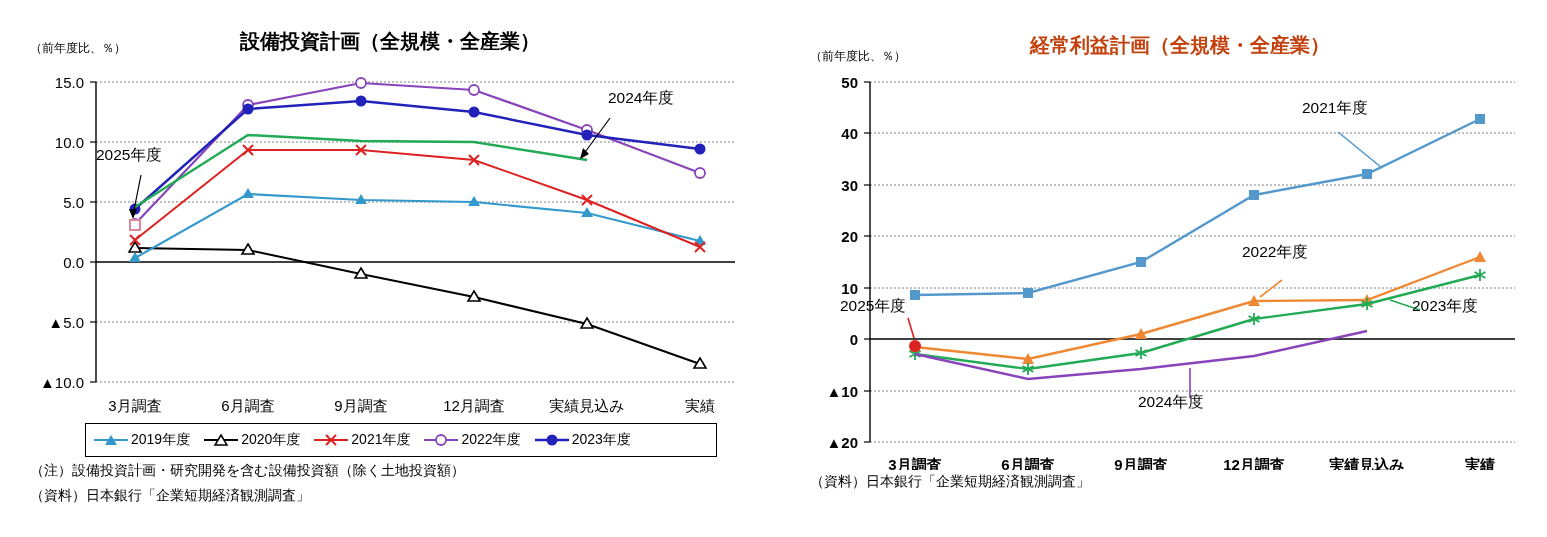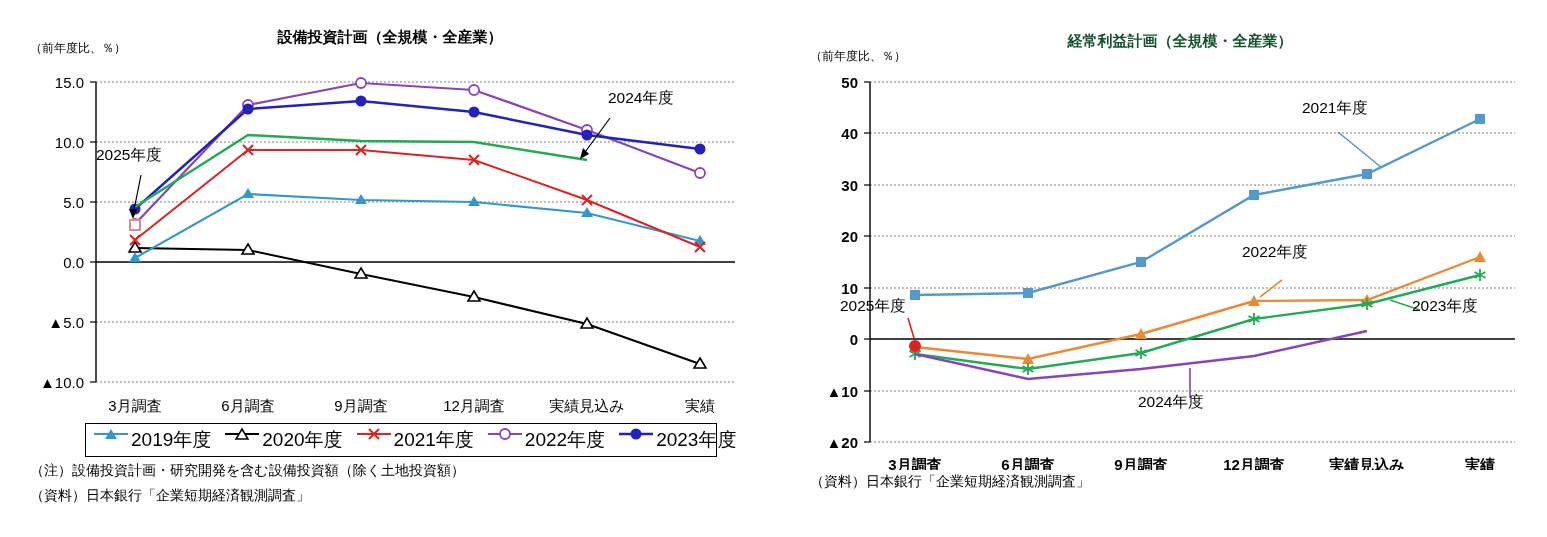--- a/index.html
+++ b/index.html
@@ -1,29 +1,29 @@
 <!DOCTYPE html>
 <html><head>
 <meta charset="utf-8">
 <style>
   html,body{margin:0;padding:0;background:#ffffff;}
   body{width:1547px;height:537px;font-family:"Liberation Sans",sans-serif;color:#000;overflow:hidden;}
   .wrap{position:relative;width:1547px;height:537px;}
   .panel{position:absolute;top:0;height:537px;}
   .panel-left{left:0;width:790px;}
   .panel-right{left:790px;width:757px;}
-  .title{position:absolute;text-align:center;font-size:15px;font-weight:bold;letter-spacing:0px;}
+  .title{position:absolute;text-align:center;font-size:20px;font-weight:bold;letter-spacing:0px;}
   .unit{position:absolute;font-size:12px;}
   .plot{position:absolute;text-align:center;}
   svg{display:block;}
   .axis-label{font-size:15px;}
   .note{position:absolute;font-size:14px;white-space:nowrap;}
   .legend-box{position:absolute;border:1px solid #000;background:#fff;}
   .legend-row{display:flex;align-items:center;height:100%;padding:0 8px;box-sizing:border-box;}
-  .legend-item{display:flex;align-items:flex-start;font-size:19px;margin-right:14px;white-space:nowrap;}
+  .legend-item{display:flex;align-items:center;font-size:14px;margin-right:14px;white-space:nowrap;}
   .legend-item svg{margin-right:3px;}
   .annot{position:absolute;font-size:15.5px;white-space:nowrap;}
 </style>
 </head>
 <body>
 
 <div class="wrap">
 
   <div class="panel panel-left">
 
@@ -170,21 +170,21 @@
         </div>
       </div>
     </div>
 
     <div class="note" style="left:30px;top:462px;">（注）設備投資計画・研究開発を含む設備投資額（除く土地投資額）</div>
     <div class="note" style="left:30px;top:487px;">（資料）日本銀行「企業短期経済観測調査」</div>
   </div>
 
   <div class="panel panel-right">
 
-    <div class="title" style="left:130px;top:32px;width:520px;color:#14532d;">経常利益計画（全規模・全産業）</div>
+    <div class="title" style="left:130px;top:32px;width:520px;color:#c2410c;">経常利益計画（全規模・全産業）</div>
 
     <div class="unit" style="left:20px;top:48px;">（前年度比、％）</div>
 
     <div class="plot" style="left:0;top:0;font-weight:bold;">
       <svg width="757" height="470" viewBox="0 0 757 470">
 
         <line x1="80" y1="82" x2="725" y2="82" stroke="#808080" stroke-width="1" stroke-dasharray="2,2"></line>
         <line x1="80" y1="133" x2="725" y2="133" stroke="#808080" stroke-width="1" stroke-dasharray="2,2"></line>
         <line x1="80" y1="185" x2="725" y2="185" stroke="#808080" stroke-width="1" stroke-dasharray="2,2"></line>
         <line x1="80" y1="236" x2="725" y2="236" stroke="#808080" stroke-width="1" stroke-dasharray="2,2"></line>

